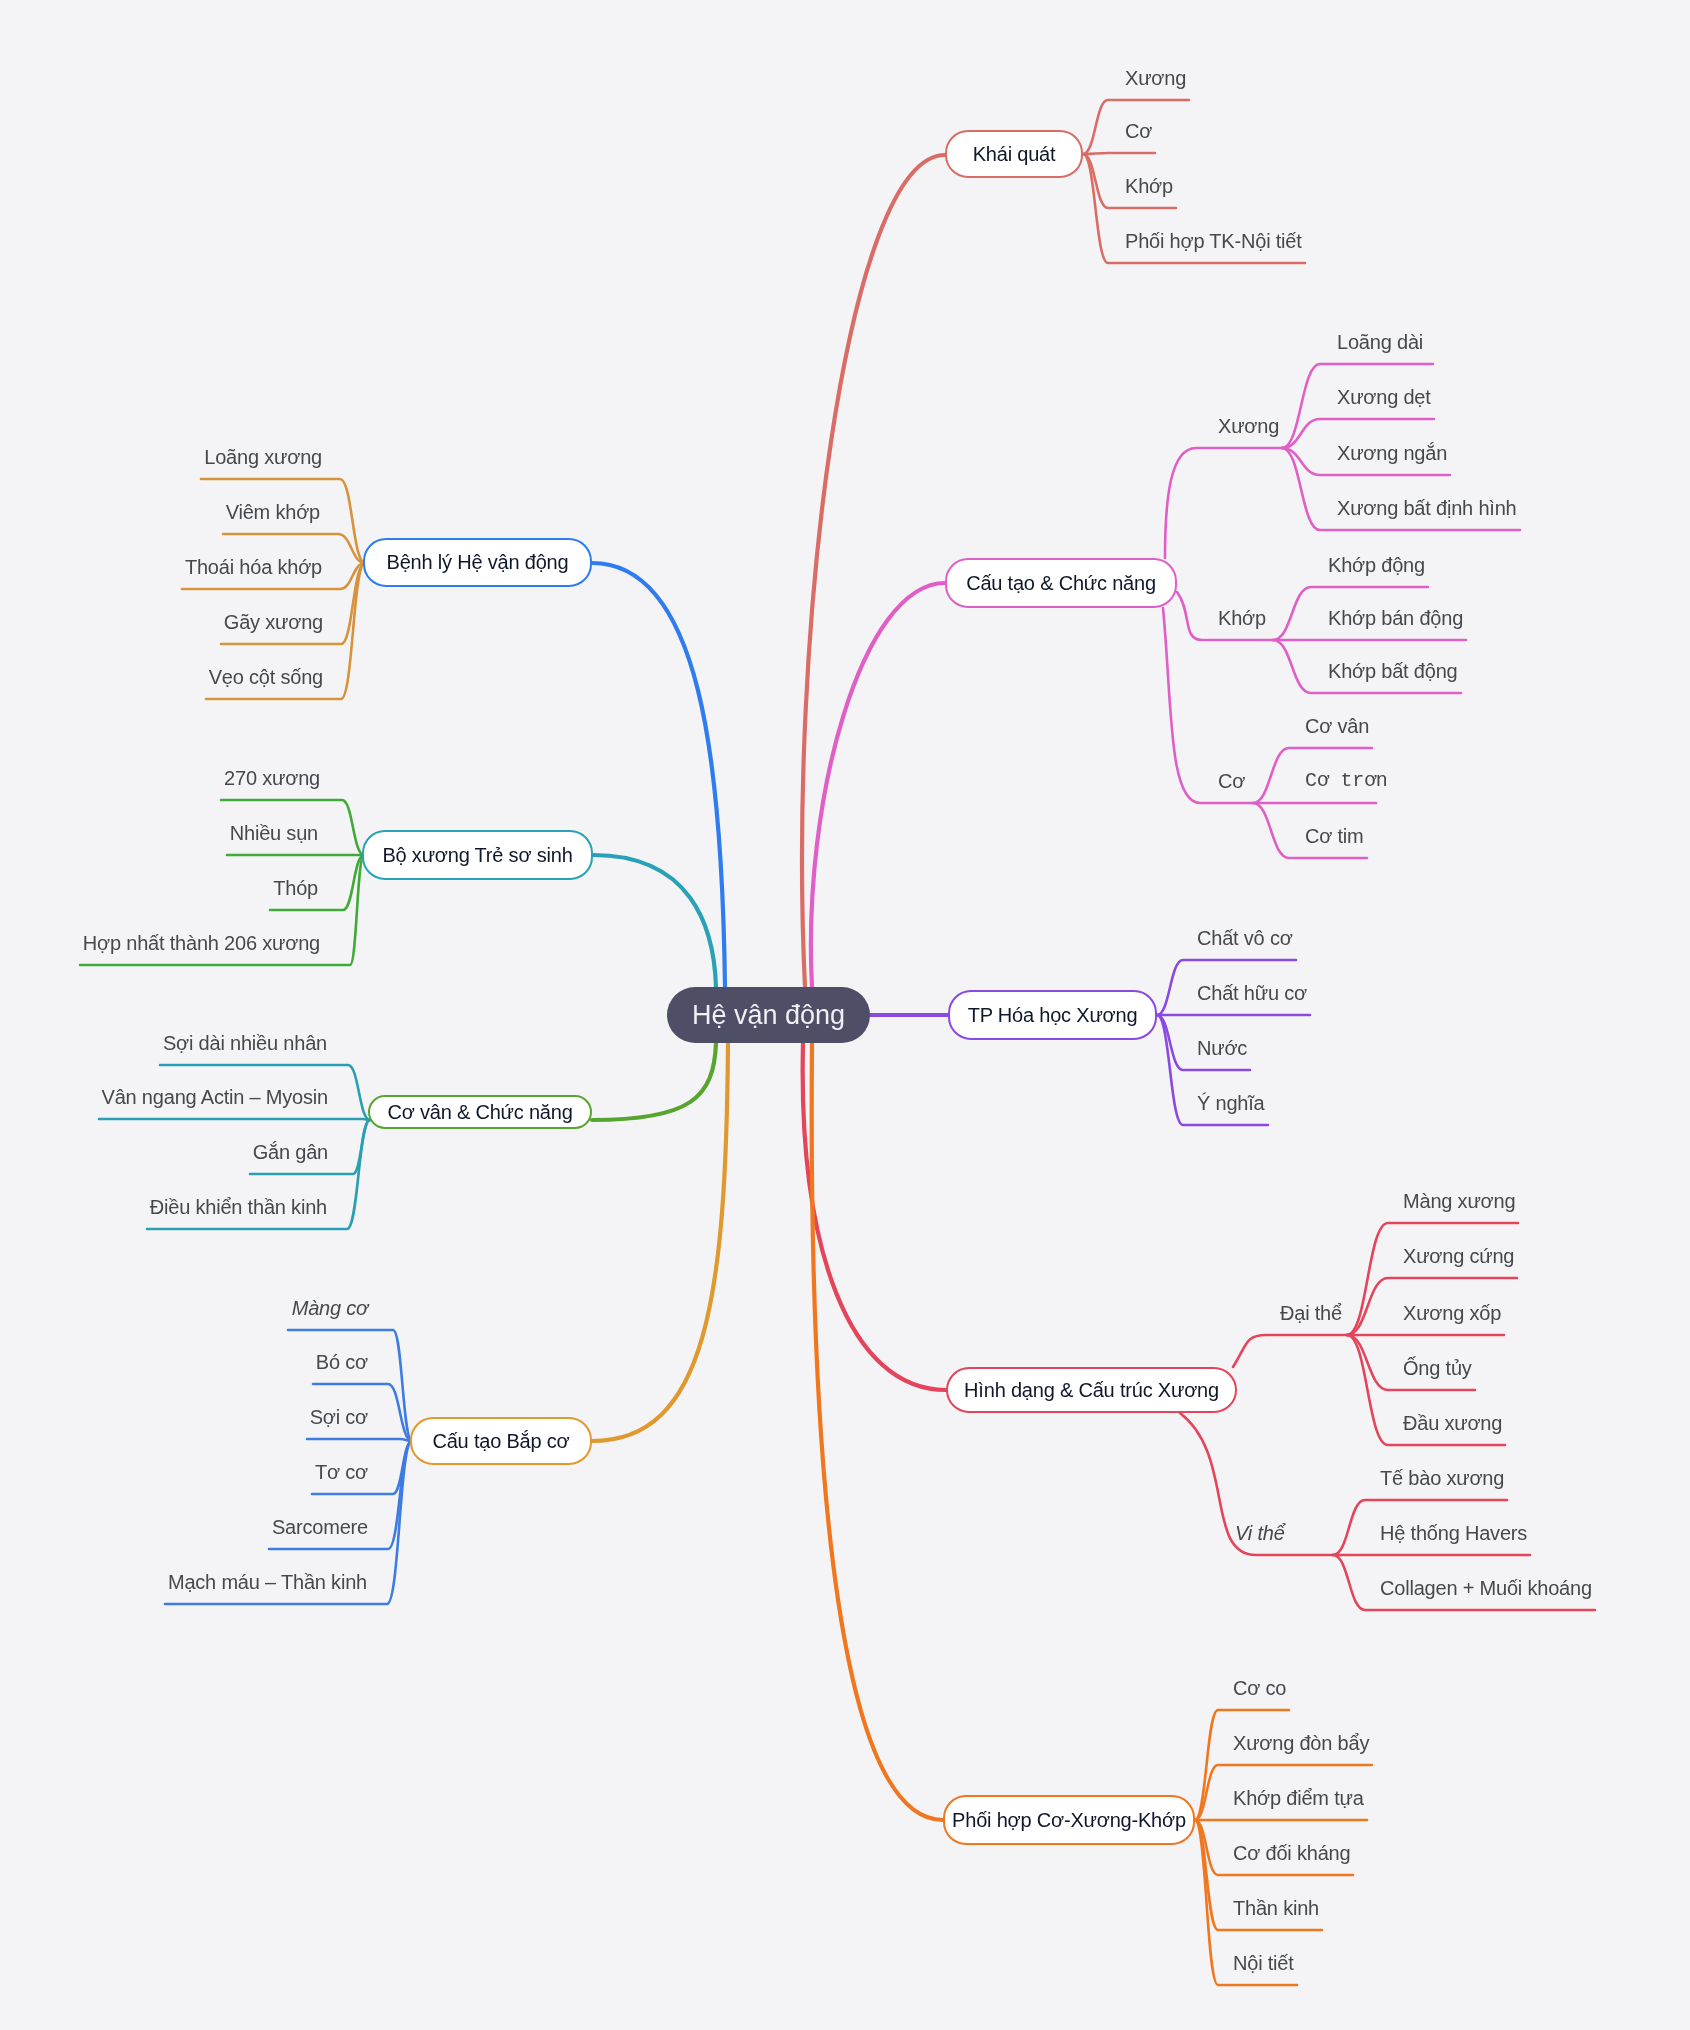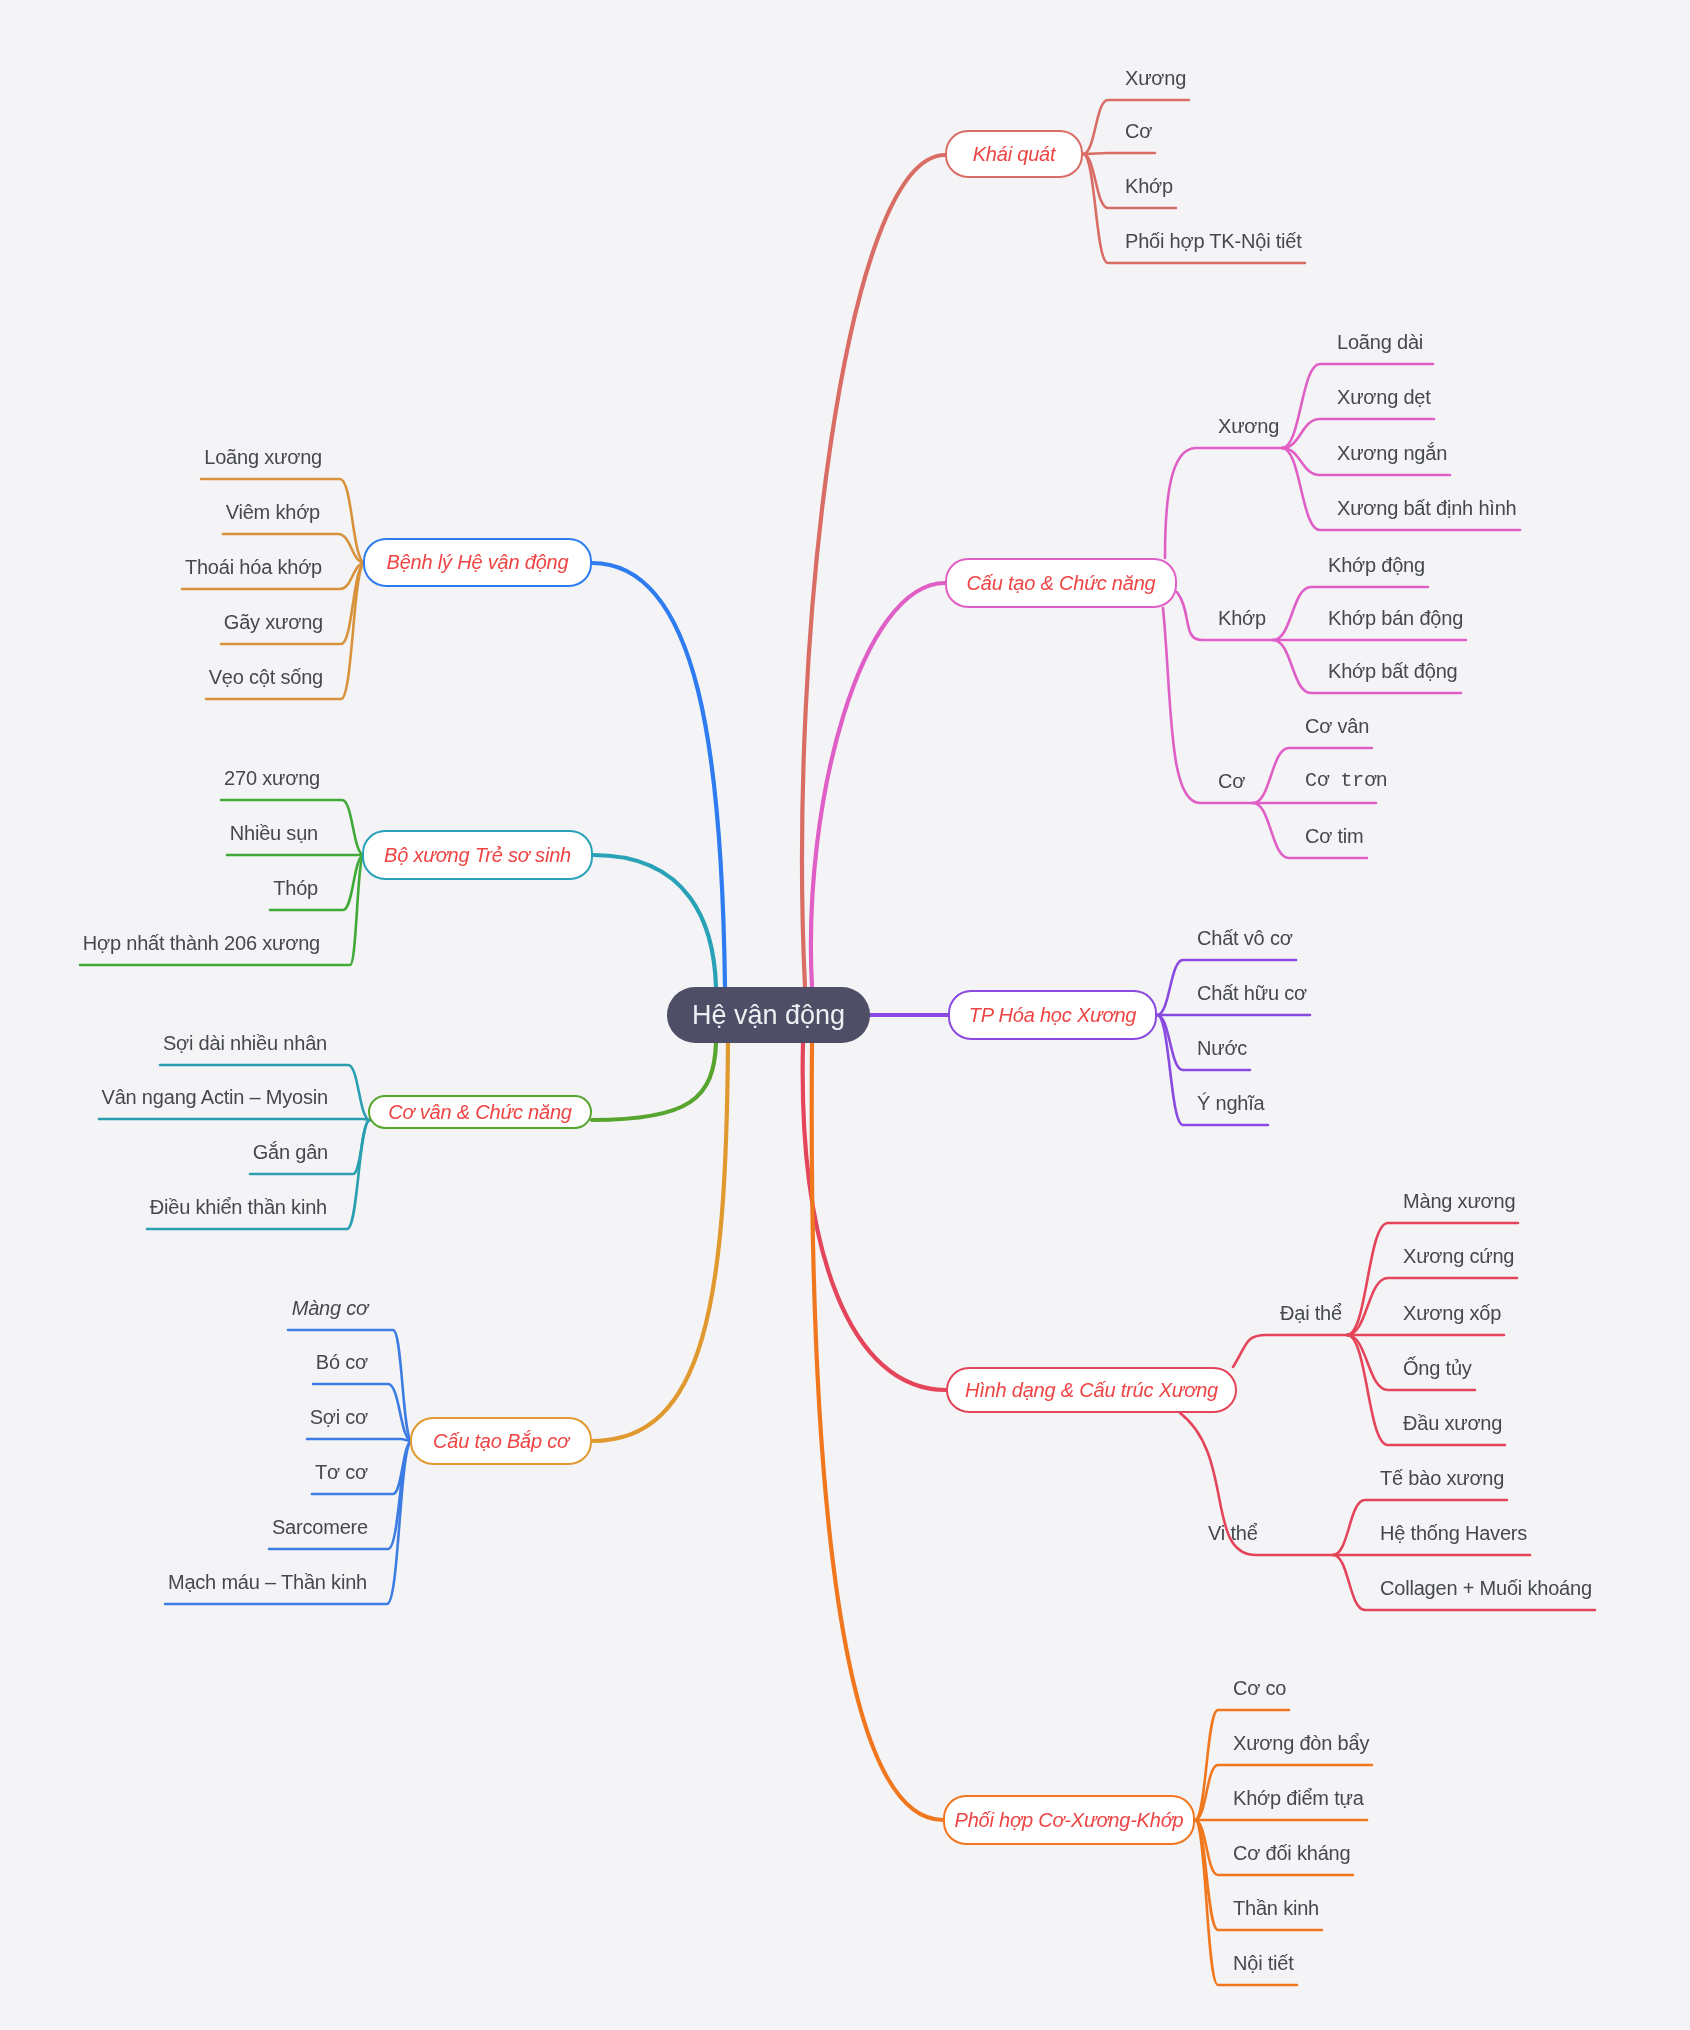--- a/index.html
+++ b/index.html
@@ -2,22 +2,22 @@
 <html><head>
 <meta charset="utf-8">
 <style>
   html,body{margin:0;padding:0;}
   body{font-family:"Liberation Sans","DejaVu Sans",sans-serif;background:#e9e9ec;}
   #stage{position:relative;width:1690px;height:2030px;overflow:hidden;}
   #wires{position:absolute;left:0;top:0;}
   .leaf{position:absolute;height:32px;line-height:32px;font-size:20px;color:#45484d;
         white-space:nowrap;letter-spacing:-0.2px;}
   .node{position:absolute;background:#ffffff;display:flex;align-items:center;justify-content:center;
-        font-size:20px;color:#ef4444;border-radius:23px;box-sizing:border-box;white-space:nowrap;
-        letter-spacing:-0.2px;font-style:italic;}
+        font-size:20px;color:#0f172a;border-radius:23px;box-sizing:border-box;white-space:nowrap;
+        letter-spacing:-0.2px;}
   .root{position:absolute;display:flex;align-items:center;justify-content:center;
         font-size:27px;border-radius:28px;white-space:nowrap;text-align:right;}
 </style>
 </head>
 <body>
 
 <div id="stage" style="width: 1690px; height: 2030px; background: rgb(244, 244, 246);">
   <svg id="wires" width="1690" height="2030" viewBox="0 0 1690 2030">
       <path d="M 805 987 C 788 640, 845 155, 945 155" stroke="#d96d66" stroke-width="4.2" fill="none" stroke-linecap="round"></path>
       <path d="M 812 987 C 802 800, 862 583, 945 583" stroke="#e05fc6" stroke-width="4.2" fill="none" stroke-linecap="round"></path>
@@ -110,21 +110,21 @@
     <div class="leaf" style="left: 1197px; top: 977px;">Chất hữu cơ</div>
     <div class="leaf" style="left: 1197px; top: 1032px;">Nước</div>
     <div class="leaf" style="left: 1197px; top: 1087px;">Ý nghĩa</div>
     <div class="node" style="left: 946px; top: 1367px; width: 291px; height: 46px; border: 2.8px solid rgb(228, 69, 90); background: rgb(255, 255, 255);">Hình dạng &amp; Cấu trúc Xương</div>
     <div class="leaf" style="left: 1280px; top: 1297px;">Đại thể</div>
     <div class="leaf" style="left: 1403px; top: 1185px;">Màng xương</div>
     <div class="leaf" style="left: 1403px; top: 1240px;">Xương cứng</div>
     <div class="leaf" style="left: 1403px; top: 1297px;">Xương xốp</div>
     <div class="leaf" style="left: 1403px; top: 1352px;">Ống tủy</div>
     <div class="leaf" style="left: 1403px; top: 1407px;">Đầu xương</div>
-    <div class="leaf" style="left: 1208px; top: 1517px;">Vi thể</div>
+    <div class="leaf" style="left: 1235px; top: 1517px; font-style: italic;">Vi thể</div>
     <div class="leaf" style="left: 1380px; top: 1462px;">Tế bào xương</div>
     <div class="leaf" style="left: 1380px; top: 1517px;">Hệ thống Havers</div>
     <div class="leaf" style="left: 1380px; top: 1572px;">Collagen + Muối khoáng</div>
     <div class="node" style="left: 943px; top: 1795px; width: 252px; height: 50px; border: 2.8px solid rgb(240, 119, 30); background: rgb(255, 255, 255);">Phối hợp Cơ-Xương-Khớp</div>
     <div class="leaf" style="left: 1233px; top: 1672px;">Cơ co</div>
     <div class="leaf" style="left: 1233px; top: 1727px;">Xương đòn bẩy</div>
     <div class="leaf" style="left: 1233px; top: 1782px;">Khớp điểm tựa</div>
     <div class="leaf" style="left: 1233px; top: 1837px;">Cơ đối kháng</div>
     <div class="leaf" style="left: 1233px; top: 1892px;">Thần kinh</div>
     <div class="leaf" style="left: 1233px; top: 1947px;">Nội tiết</div>

